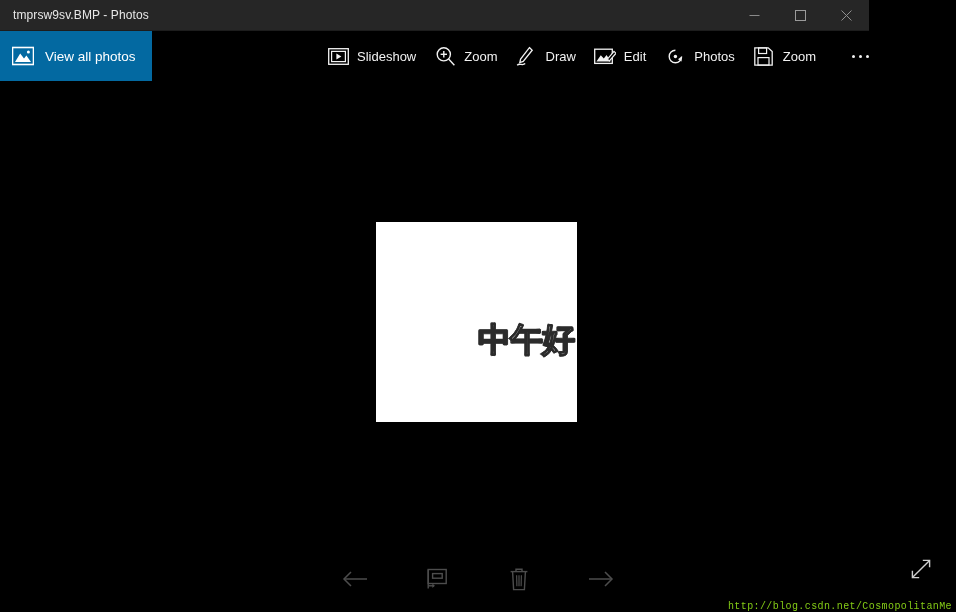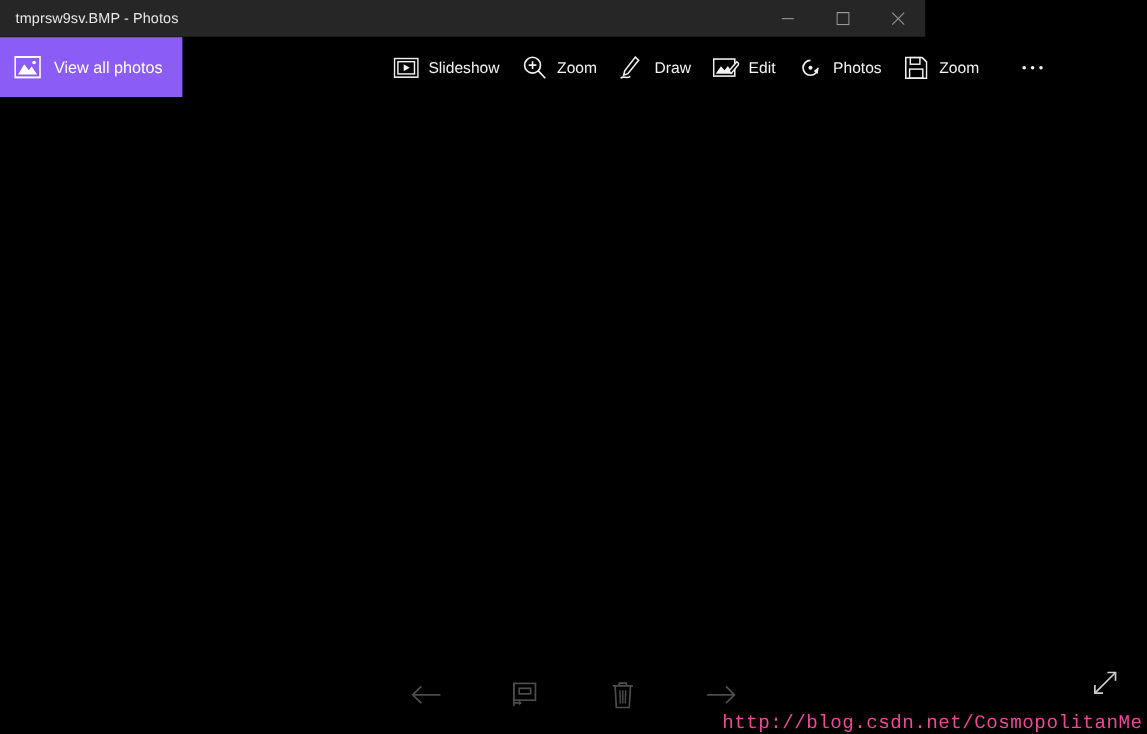--- a/index.html
+++ b/index.html
@@ -20,21 +20,21 @@
     width: 956px;
     height: 612px;
     background: #000000;
     overflow: hidden;
   }
 
   
   .title-bar {
     position: absolute;
     top: 0; left: 0;
-    width: 771px;
+    width: 869px;
     height: 31px;
     background: #262626;
     display: flex;
     align-items: center;
     border-bottom: 1px solid #1d1d1d;
     box-sizing: border-box;
   }
   .title-text {
     color: #e8e8e8;
     font-size: 12px;
@@ -63,21 +63,21 @@
     width: 956px;
     height: 50px;
     background: #000000;
   }
 
   .view-all-photos {
     position: absolute;
     left: 0; top: 0;
     width: 152px;
     height: 50px;
-    background: #8b5cf6;
+    background: #0369a1;
     display: flex;
     align-items: center;
     box-sizing: border-box;
   }
   .vap-icon {
     margin-left: 11px;
     width: 24px;
     height: 24px;
     display: flex;
     align-items: center;
@@ -205,23 +205,23 @@
     height: 34px;
     display: flex;
     align-items: center;
     justify-content: center;
   }
 
   .watermark {
     position: absolute;
     right: 4px;
     bottom: 0px;
-    color: #ec4899;
+    color: #84cc16;
     font-family: "Liberation Mono", monospace;
-    font-size: 16px;
+    font-size: 10px;
     letter-spacing: 0.4px;
     white-space: nowrap;
   }
 </style>
 </head>
 <body>
 
 <div class="app-window">
 
   <div class="title-bar">
@@ -341,20 +341,23 @@
             <i></i>
             <i></i>
         </span>
       </div>
 
     </div>
   </div>
 
   <div class="viewer">
 
+    <div class="photo-frame">
+      <div class="photo-text">中午好</div>
+    </div>
 
     <div class="bottom-bar">
 
       <div class="bottom-center">
 
         <div class="bottom-btn">
           <span>
             <svg width="28" height="20" viewBox="0 0 28 20">
               <line x1="26" y1="10" x2="3" y2="10" stroke="#4d4d4d" stroke-width="1.5"></line>
               <path d="M10 3 L3 10 L10 17" fill="none" stroke="#4d4d4d" stroke-width="1.5"></path>

